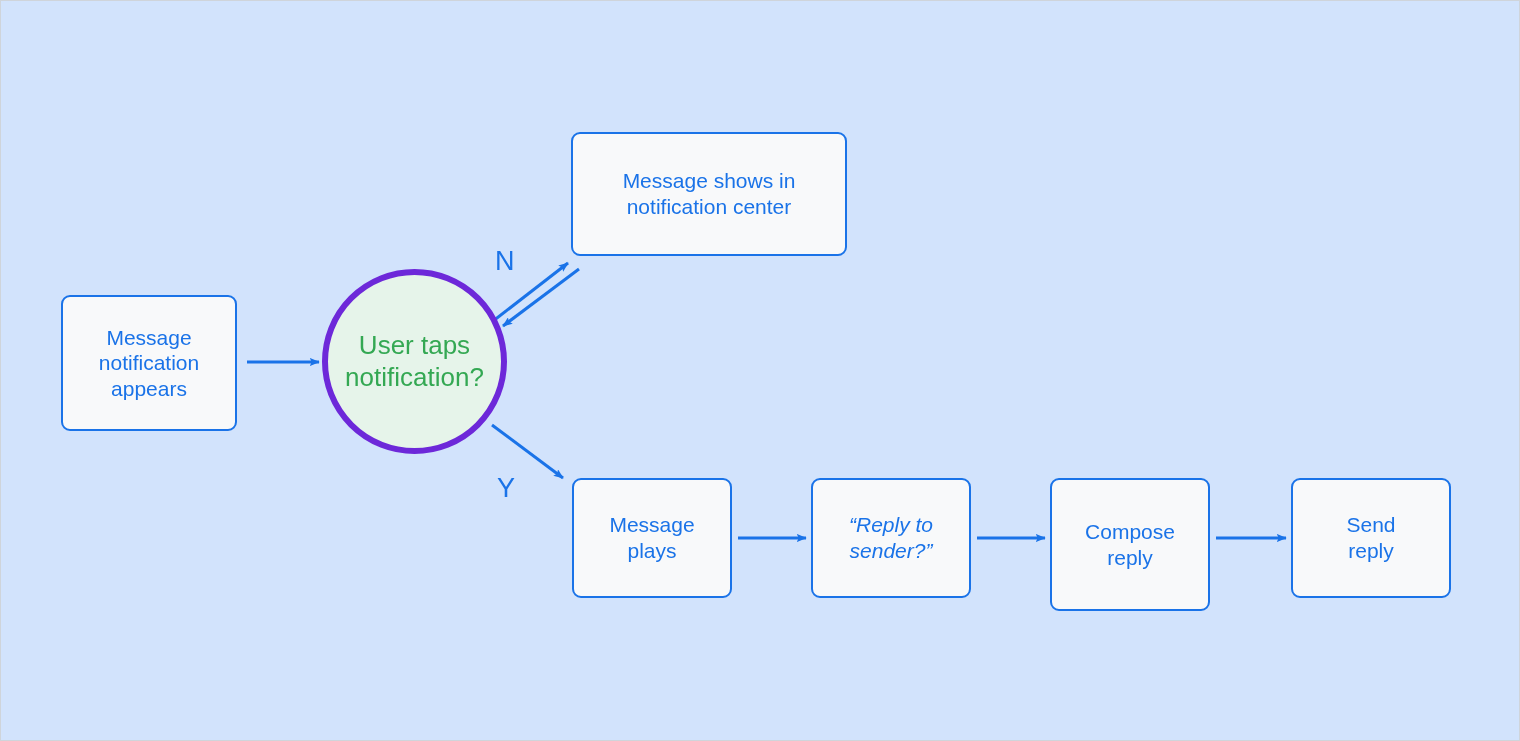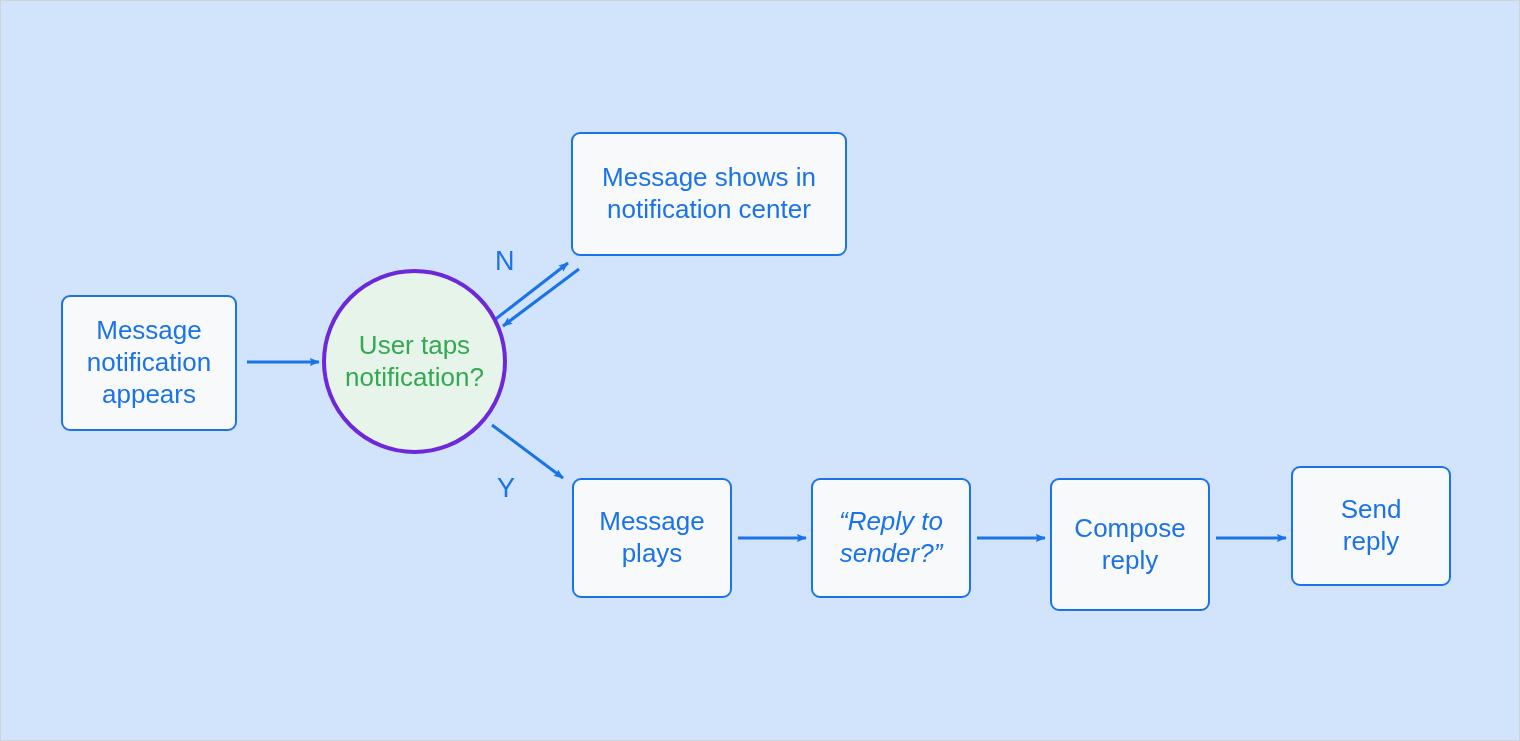--- a/index.html
+++ b/index.html
@@ -36,26 +36,26 @@
     justify-content: center;
     text-align: center;
     line-height: 1.22;
     white-space: pre-line;
   }
   .node.process {
     background: #f8f9fa;
     border: 2px solid #1a73e8;
     border-radius: 9px;
     color: #1a73e8;
-    font-size: 26px;
+    font-size: 21px;
     padding: 4px 8px;
   }
   .node.decision {
     background: #e6f4ea;
-    border: 4px solid #6d28d9;
+    border: 6px solid #6d28d9;
     border-radius: 50%;
     color: #34a853;
     font-size: 26px;
   }
   .edge-label {
     position: absolute;
     color: #1a73e8;
     font-size: 27px;
     line-height: 1;
     user-select: none;
@@ -100,20 +100,20 @@
 
   <div class="node process" style="left:571px; top:477px; width:160px; height:120px;">Message
 plays</div>
 
   <div class="node process" style="left:810px; top:477px; width:160px; height:120px;font-style:italic;">“Reply to
 sender?”</div>
 
   <div class="node process" style="left:1049px; top:477px; width:160px; height:133px;">Compose
 reply</div>
 
-  <div class="node process" style="left:1290px; top:465px; width:160px; height:120px;">Send
+  <div class="node process" style="left:1290px; top:477px; width:160px; height:120px;">Send
 reply</div>
 
   <div class="edge-label" style="left:494px; top:247px;">N</div>
 
   <div class="edge-label" style="left:496px; top:474px;">Y</div>
 
 </div>
 
 </body></html>

